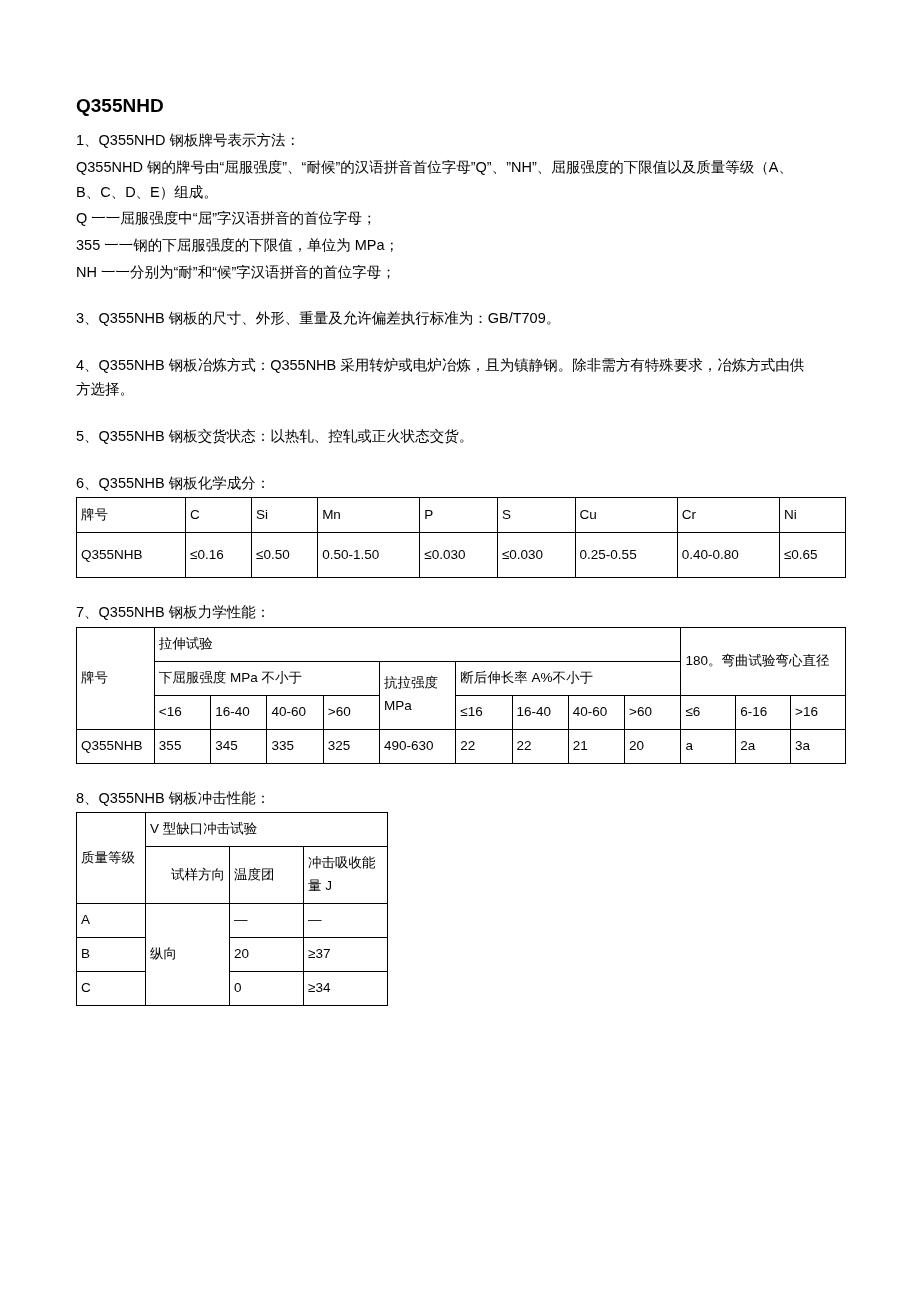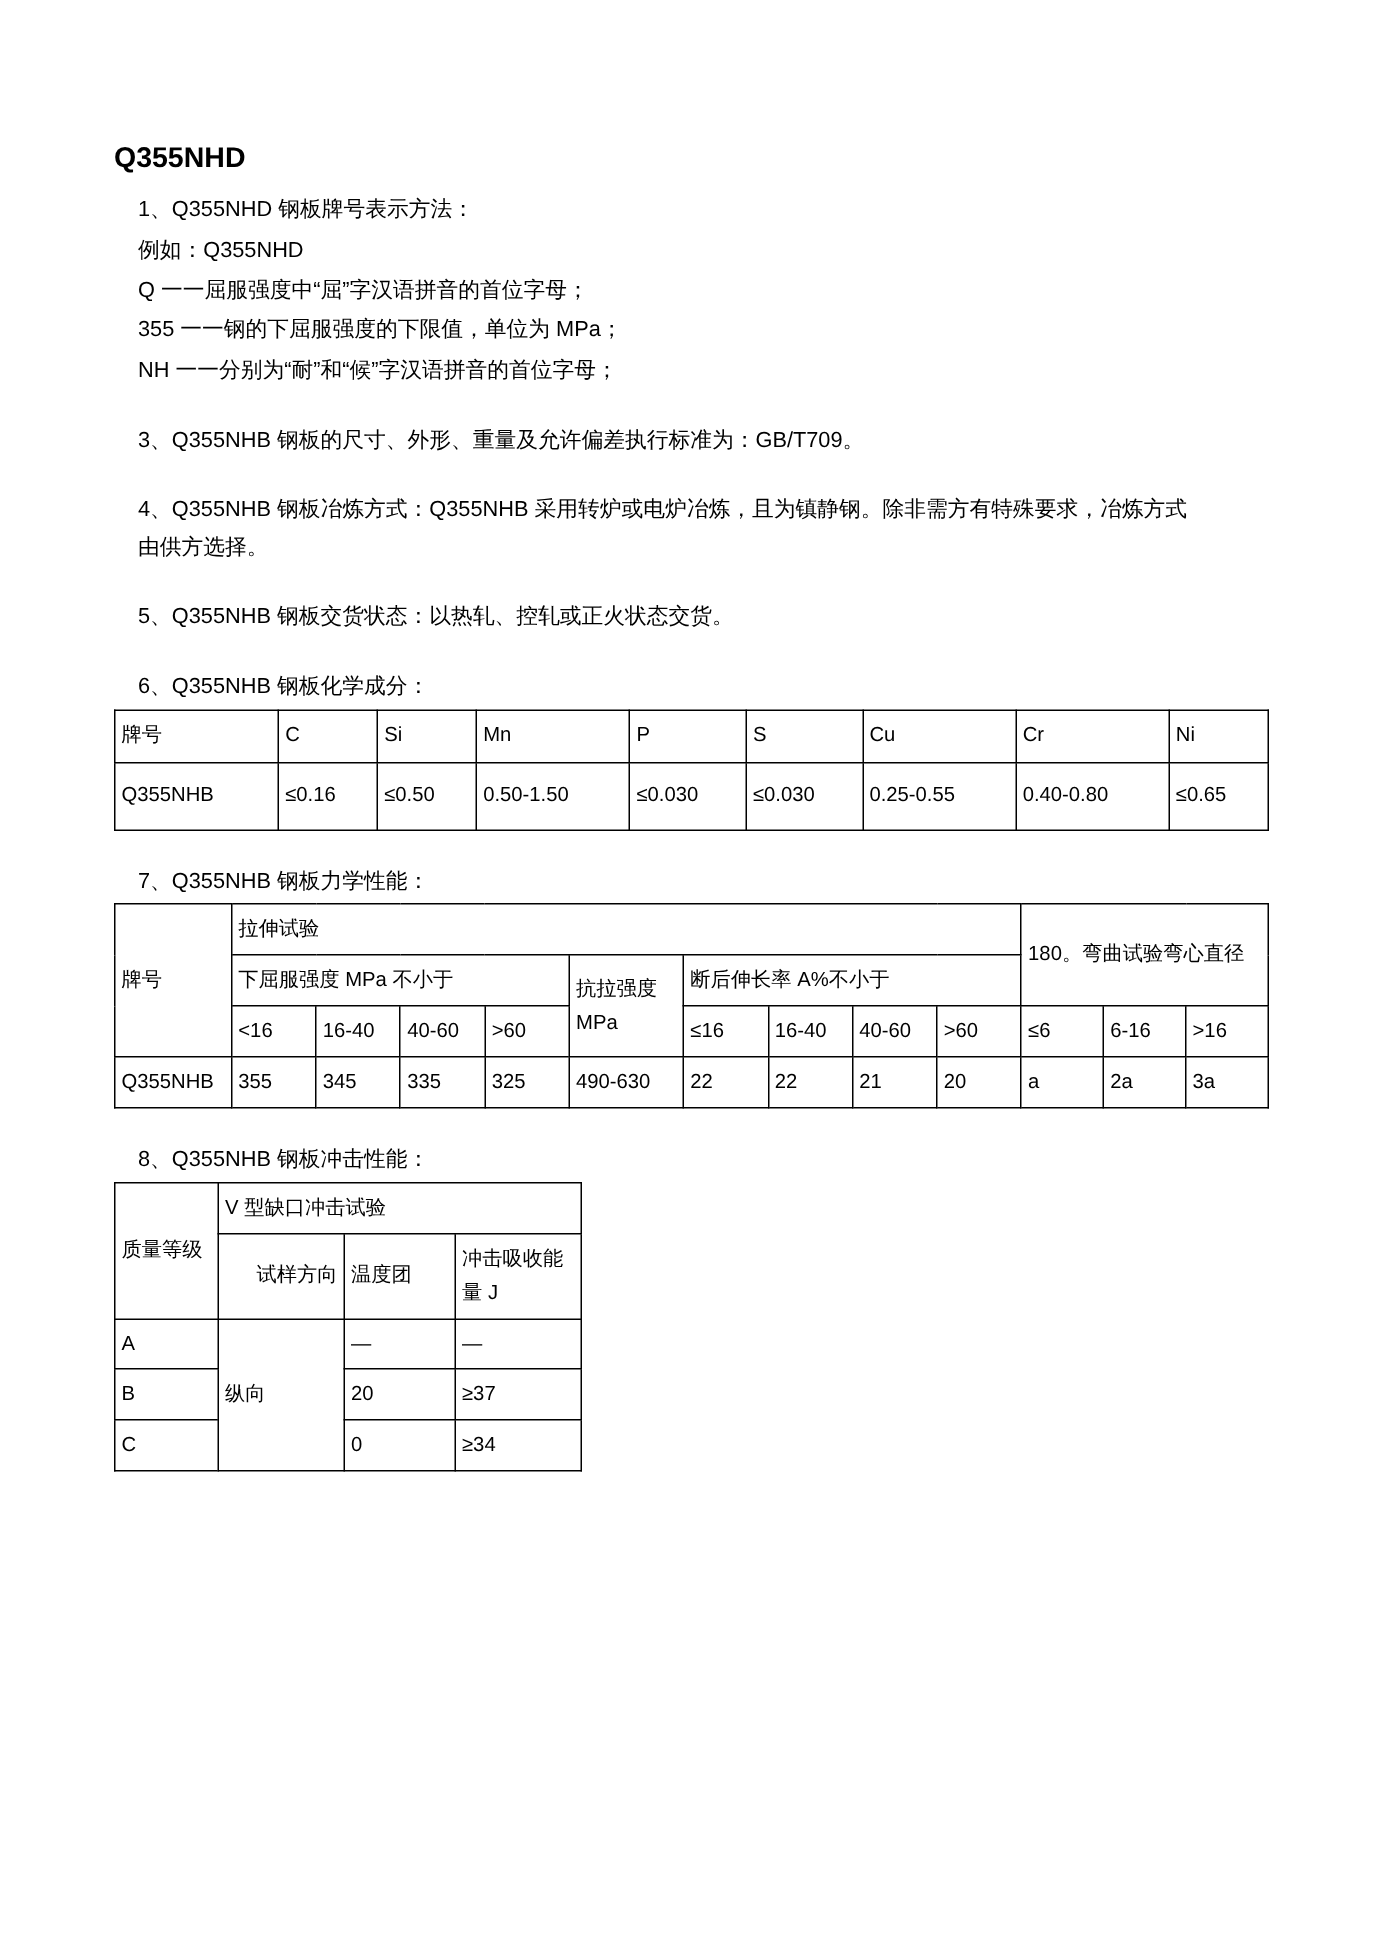--- a/index.html
+++ b/index.html
@@ -14,21 +14,21 @@
   .page {
     padding: 90px 110px 40px 76px;
     font-size: 14.5px;
     line-height: 1.7;
   }
   h1 {
     font-size: 19px;
     font-weight: bold;
     margin: 0 0 6px 0;
   }
-  p { margin: 2px 16px; }
+  p { margin: 2px 0; }
   .sect { margin-top: 22px; }
   table {
     border-collapse: collapse;
     margin-top: 2px;
   }
   th, td {
     border: 1px solid #000;
     padding: 5px 4px;
     font-size: 13.5px;
     text-align: left;
@@ -41,21 +41,21 @@
   .tbl-impact { width: 312px; }
 </style>
 </head>
 <body>
 
 <div class="page">
 
   <h1>Q355NHD</h1>
 
   <p>1、Q355NHD 钢板牌号表示方法：</p>
-  <p>例如：Q355NHD</p>
+  <p>Q355NHD 钢的牌号由“屈服强度”、“耐候”的汉语拼音首位字母”Q”、”NH”、屈服强度的下限值以及质量等级（A、B、C、D、E）组成。</p>
   <p>Q 一一屈服强度中“屈”字汉语拼音的首位字母；</p>
   <p>355 一一钢的下屈服强度的下限值，单位为 MPa；</p>
   <p>NH 一一分别为“耐”和“候”字汉语拼音的首位字母；</p>
 
   <p class="sect">3、Q355NHB 钢板的尺寸、外形、重量及允许偏差执行标准为：GB/T709。</p>
   <p class="sect">4、Q355NHB 钢板冶炼方式：Q355NHB 采用转炉或电炉冶炼，且为镇静钢。除非需方有特殊要求，冶炼方式由供方选择。</p>
   <p class="sect">5、Q355NHB 钢板交货状态：以热轧、控轧或正火状态交货。</p>
 
   <p class="sect">6、Q355NHB 钢板化学成分：</p>
   <table class="tbl-chem">

